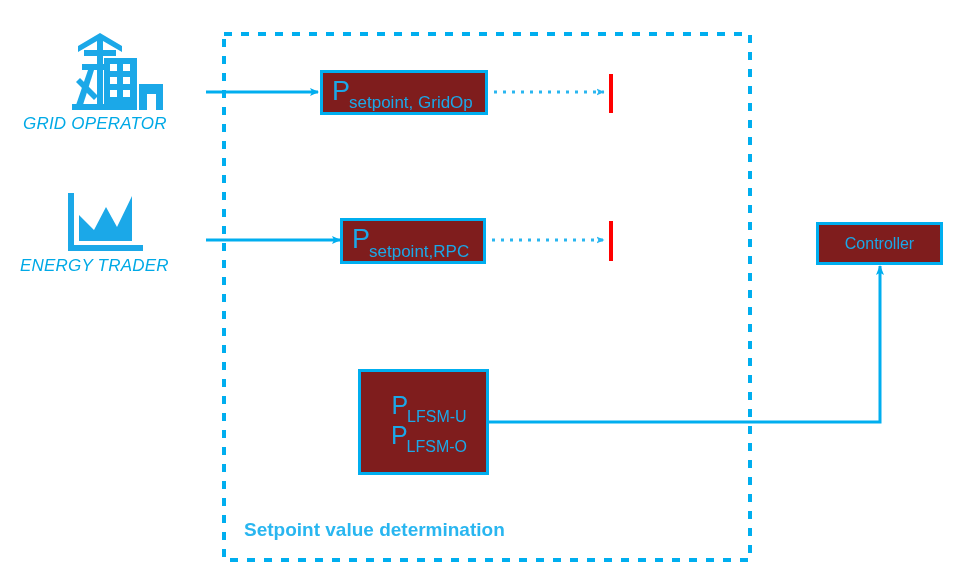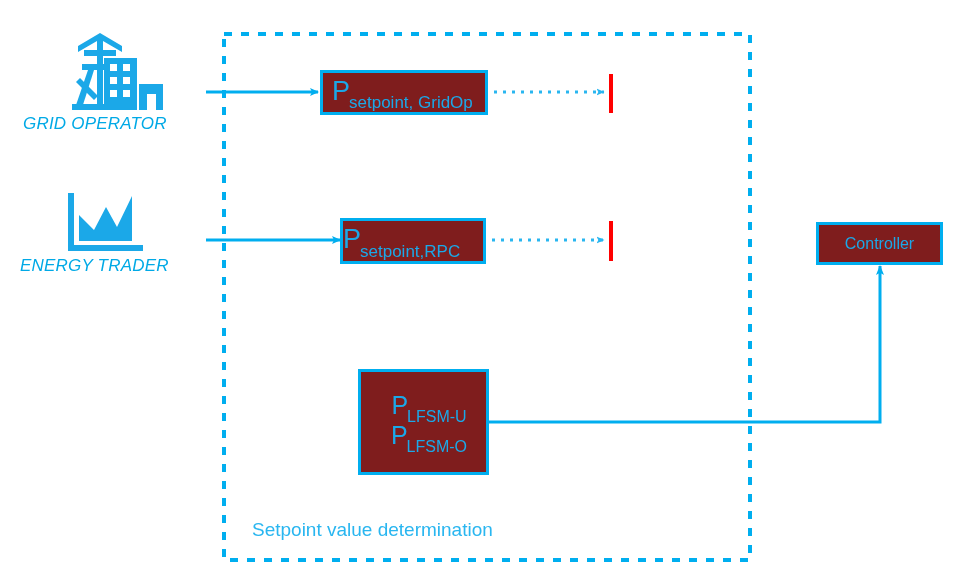--- a/index.html
+++ b/index.html
@@ -158,33 +158,33 @@
 
   <div class="actor-label" style="left:20px; top:256px;">ENERGY TRADER</div>
 
   <div class="node-box" style="left:320px; top:70px; width:168px; height:45px;">
     <div class="pterm" style="padding-left:9px;">
       <span class="base">P</span><span class="sub">setpoint, GridOp</span>
     </div>
   </div>
 
   <div class="node-box" style="left:340px; top:218px; width:146px; height:46px;">
-    <div class="pterm" style="">
+    <div class="pterm" style="padding-left:9px;">
       <span class="base">P</span><span class="sub">setpoint,RPC</span>
     </div>
   </div>
 
   <div class="node-box multi-line" style="left:358px; top:369px; width:131px; height:106px;">
     <div class="pterm">
       <span class="base">P</span><span class="sub">LFSM-U</span>
     </div>
     <div class="pterm">
       <span class="base">P</span><span class="sub">LFSM-O</span>
     </div>
   </div>
 
   <div class="node-box" style="left:816px; top:222px; width:127px; height:43px;">
     <div class="controller-label">Controller</div>
   </div>
 
-  <div class="container-label" style="left:252px; top:519px;">Setpoint value determination</div>
+  <div class="container-label" style="left:244px; top:519px;font-weight:bold;">Setpoint value determination</div>
 
 </div>
 
 </body></html>

